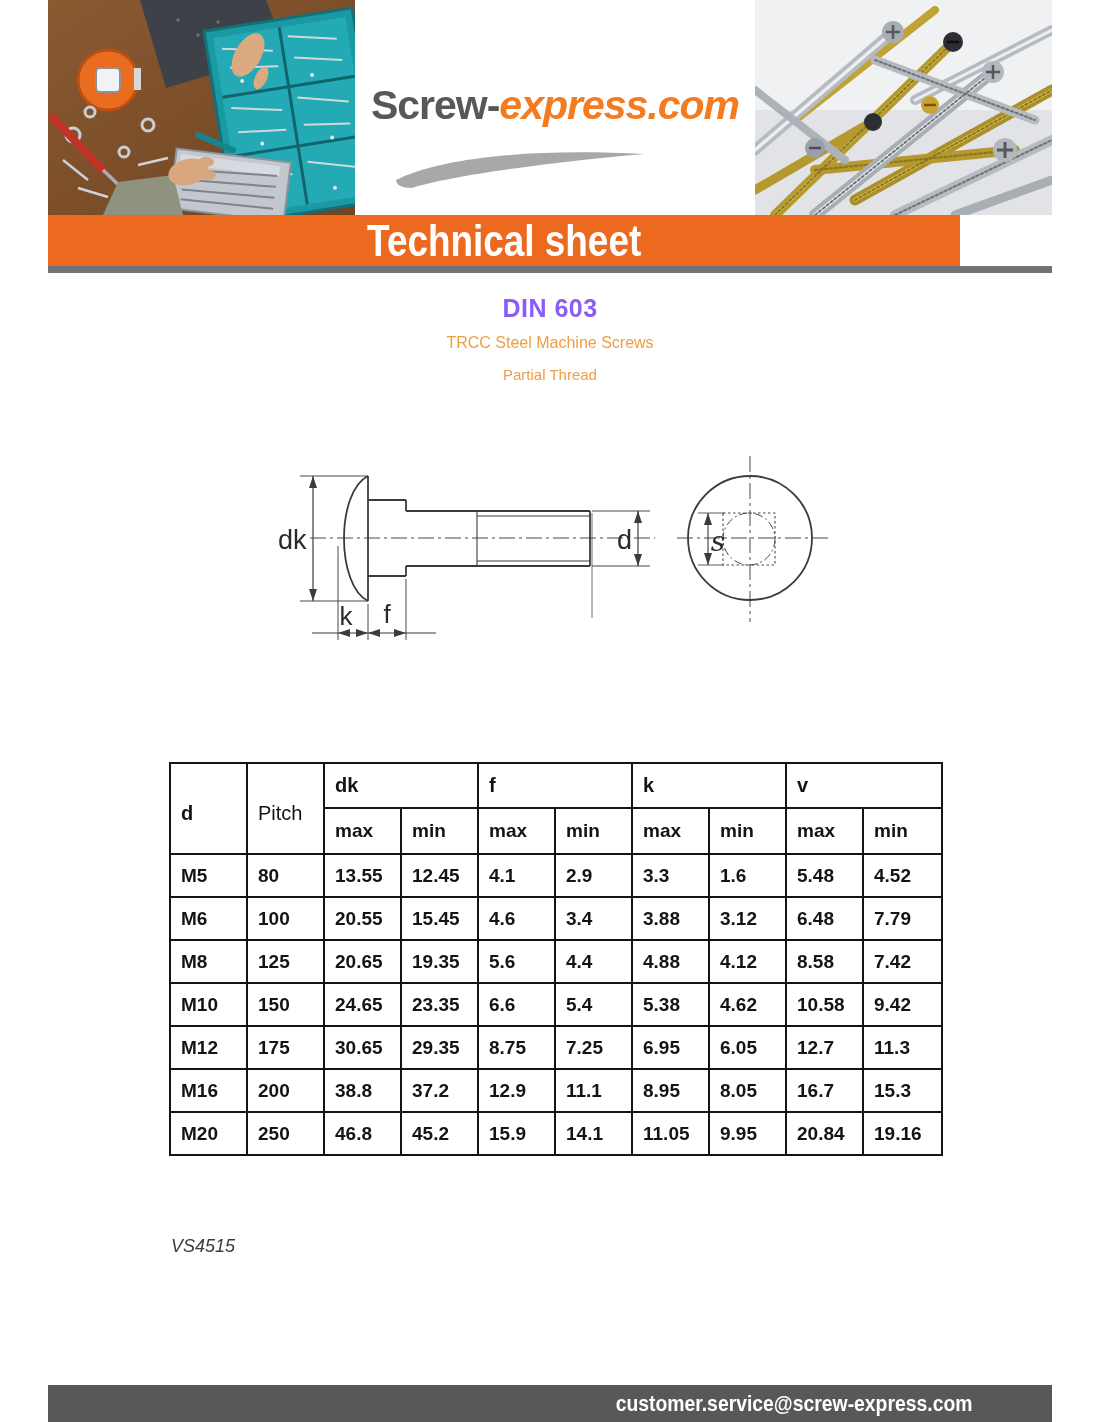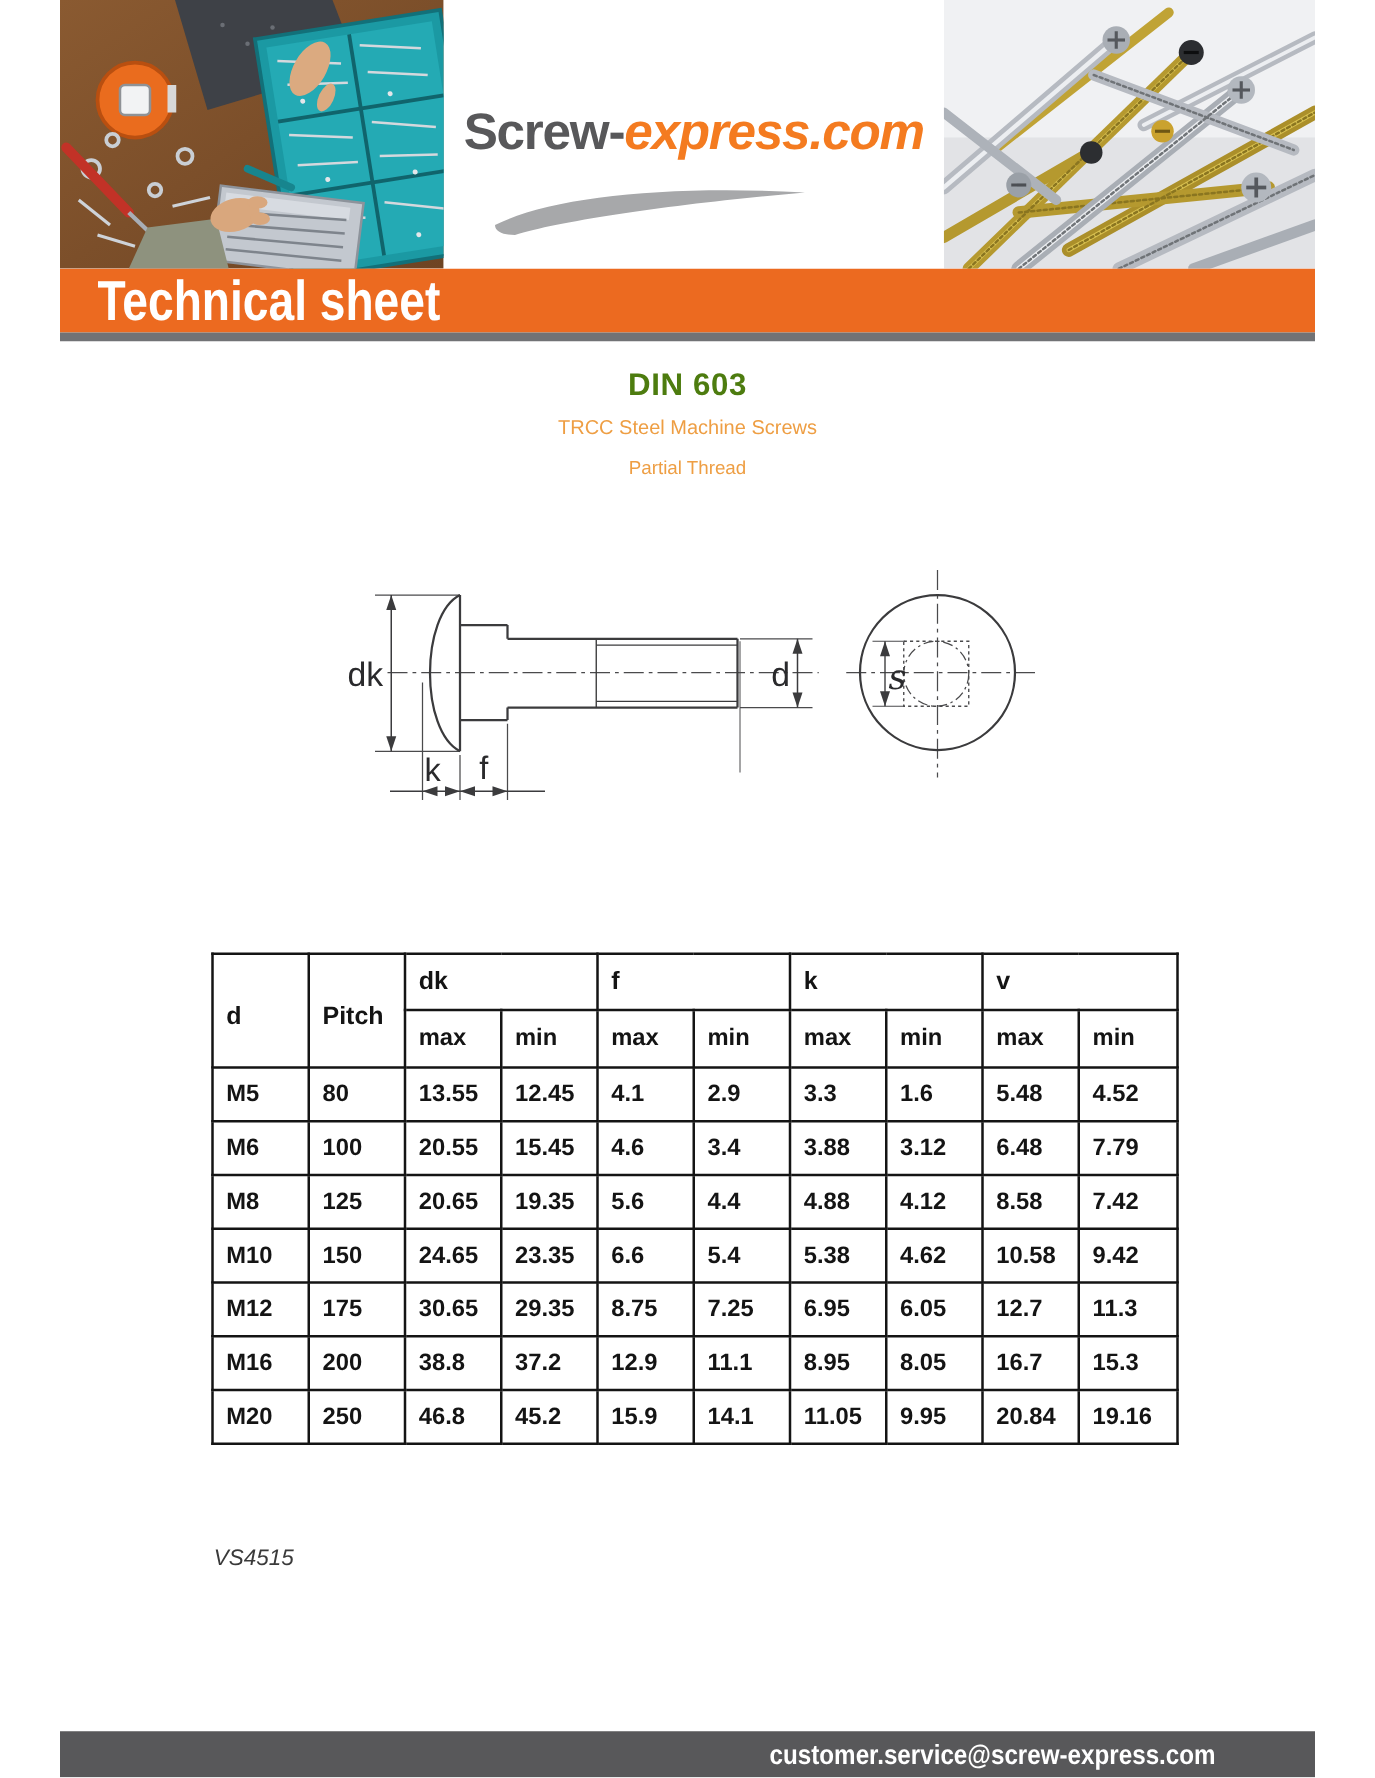--- a/index.html
+++ b/index.html
@@ -10,47 +10,47 @@
   .photo{position:absolute;top:0;height:215px;overflow:hidden;}
   #photo-left{left:48px;width:307px;}
   #photo-right{left:755px;width:297px;}
   #logo-block{position:absolute;left:355px;top:0;width:400px;height:183px;}
   #logo-text{position:absolute;top:82px;left:0;width:100%;text-align:center;
              font-size:41px;font-weight:bold;letter-spacing:-1px;white-space:nowrap;}
   #logo-text .lg-gray{color:#58585a;}
   #logo-text .lg-orange{color:#f47b20;font-style:italic;}
   #logo-swoosh{position:absolute;top:146px;left:35px;}
 
-  #banner{position:absolute;left:48px;top:215px;width:1004px;height:51px;background:#ec6a20;
-          display:flex;align-items:center;justify-content:flex-start;}
+  #banner{position:absolute;left:48px;top:215px;width:912px;height:51px;background:#ec6a20;
+          display:flex;align-items:center;justify-content:center;}
   #banner .banner-text{color:#ffffff;font-size:45px;font-weight:800;letter-spacing:0px;
           display:inline-block;transform:scaleX(.82);}
   #banner-strip{position:absolute;left:48px;top:266px;width:1004px;height:7px;background:#717275;}
 
   
   .center-line{position:absolute;left:0;width:1100px;text-align:center;}
-  #din-title{top:294px;font-size:25px;font-weight:bold;color:#4d7c0f;letter-spacing:.5px;}
+  #din-title{top:294px;font-size:25px;font-weight:bold;color:#8b5cf6;letter-spacing:.5px;}
   #subtitle{top:334px;font-size:16px;color:#ee9e43;font-weight:500;}
   #thread-title{top:366px;font-size:15px;color:#ee9e43;font-weight:500;}
 
   
   #diagram{position:absolute;left:240px;top:428px;}
   .dline{stroke:#3b3b3d;fill:none;}
   .dthin{stroke:#4a4a4c;fill:none;}
   .dtext{fill:#2a2a2c;font-family:"Liberation Sans",sans-serif;}
 
   
   #spec-table{position:absolute;left:169px;top:762px;border-collapse:collapse;table-layout:fixed;
               width:772px;}
   #spec-table th,#spec-table td{border:2px solid #141414;font-size:19px;font-weight:bold;
               padding:0 0 0 10px;text-align:left;color:#141414;}
   #spec-table thead tr:first-child th{height:43px;vertical-align:middle;font-size:20px;}
   #spec-table thead tr:nth-child(2) th{height:44px;vertical-align:middle;}
   #spec-table th.rowspan2{vertical-align:top;padding-top:10px;}
-  #spec-table th.pitch-h{font-size:13px;font-weight:bold;}
+  #spec-table th.pitch-h{font-size:13px;font-weight:normal;}
   #spec-table tbody td{height:41px;vertical-align:middle;}
 
   
   #footnote{position:absolute;left:171px;top:1236px;font-size:18px;font-style:italic;color:#3a3a3a;}
   #footer-bar{position:absolute;left:48px;top:1385px;width:1004px;height:37px;background:#58585a;
               display:flex;align-items:center;justify-content:flex-end;padding-right:80px;box-sizing:border-box;}
   #footer-bar .email{color:#ffffff;font-size:22px;font-weight:bold;display:inline-block;
               transform:scaleX(.88);transform-origin:right center;}
 </style>
 </head>

